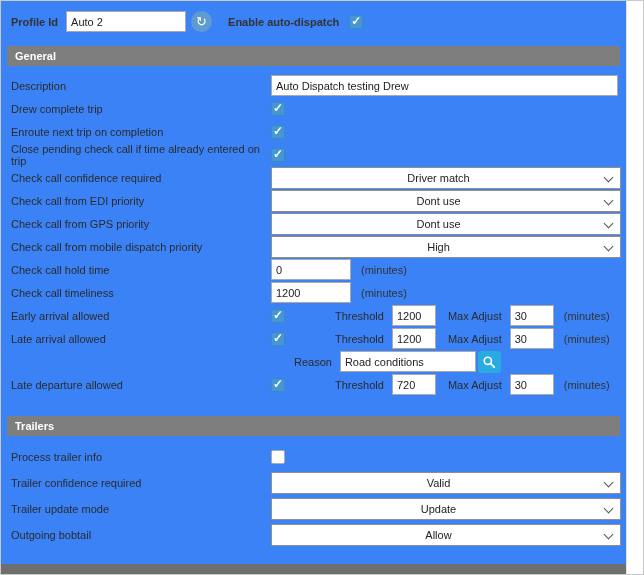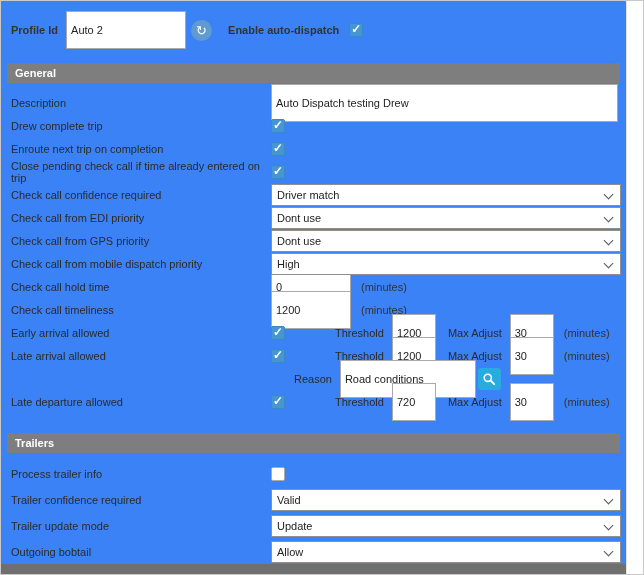--- a/index.html
+++ b/index.html
@@ -24,21 +24,21 @@
   }
   .bottom-bar {
     position: absolute; left: 0; bottom: 0; height: 10px; right: 17px;
     background: #6f6f6f;
   }
 
   
   .topbar { display: flex; align-items: center; padding: 10px 8px 8px 10px; }
   .lbl-bold { font-weight: bold; color: #333; }
   input.text {
-    height: 38px; border: 1px solid #a9a9a9; background: #fff;
+    height: 21px; border: 1px solid #a9a9a9; background: #fff;
     padding: 0 4px; font: inherit; color: #222;
   }
   .profile-input { width: 120px; margin-left: 8px; background: #f1f1f1; }
   .round-btn {
     width: 21px; height: 21px; border-radius: 50%; border: none;
     background: #5f9bd0; color: #fff; margin-left: 5px; cursor: pointer;
     display: inline-flex; align-items: center; justify-content: center;
     font-size: 13px; line-height: 1; padding: 0;
   }
   .enable-lbl { margin-left: 16px; }
@@ -76,20 +76,21 @@
   
   .sel {
     position: relative; width: 350px; height: 22px;
     border: 1px solid #8f8f8f; background: #fff; flex: none;
   }
   .sel select {
     appearance: none; -webkit-appearance: none;
     width: 100%; height: 100%; border: 0; outline: 0;
     padding: 0 20px 0 5px; font: inherit; color: #222; background: transparent;
     cursor: pointer;
+    text-align: center;
   }
   .chev {
     position: absolute; right: 8px; top: 6px; width: 7px; height: 7px;
     border-right: 1.5px solid #555; border-bottom: 1.5px solid #555;
     transform: rotate(45deg); pointer-events: none;
   }
 
   
   .t-lbl { margin-left: 50px; margin-right: 8px; }
   .m-lbl { margin-left: 12px; margin-right: 8px; }

